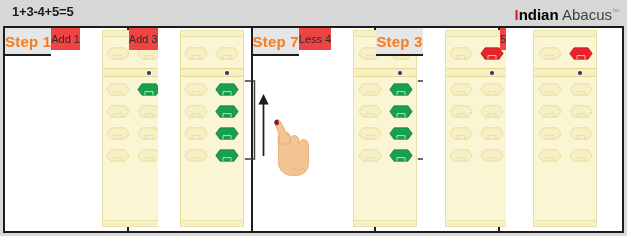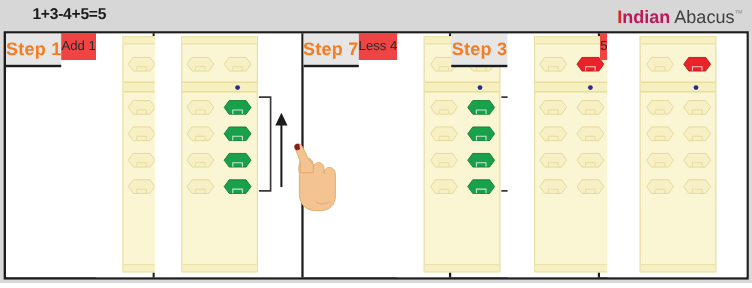--- a/index.html
+++ b/index.html
@@ -10,31 +10,31 @@
     overflow:hidden;
   }
   #app{position:relative;width:627px;height:236px;background:#d9d9d9;}
 
   
   .topbar{
     position:absolute;left:0;top:0;width:627px;height:26px;
     background:#d7d7d7;
   }
   .topbar-title{
-    position:absolute;left:27px;top:4px;
+    position:absolute;left:12px;top:4px;
     font-size:13px;font-weight:bold;color:#1b1b1b;
     letter-spacing:-0.2px;
   }
   .logo{
     position:absolute;right:8px;top:4px;
     font-size:15px;font-weight:bold;white-space:nowrap;
     line-height:16px;
   }
   .logo .l-i{color:#d7262b;}
-  .logo .l-ndian{color:#be185d;}
+  .logo .l-ndian{color:#000000;}
   .logo .l-abacus{color:#404040;font-weight:normal;}
   .logo .l-tm{color:#8d8d8d;font-size:7px;vertical-align:super;font-weight:normal;}
 
   
   .table{
     position:absolute;left:3px;top:26px;
     width:621px;height:207px;
     border:2px solid #1c1c1c;
     background:#ffffff;
     box-sizing:border-box;
@@ -261,20 +261,21 @@
                 <path d="M13 14 C10 17 9.5 22 10.5 27 L10.5 44 C10.5 52 16 57.5 24 57.5 L28 57.5 C35.5 57.5 40.5 52.5 40.5 45 L40.5 28 C40.5 24 38.5 21.5 35.5 21.5 C33 21.5 31 23.5 31 26.5 L31 23 C31 19.5 29 17.5 26.5 17.5 C24 17.5 22 19.5 22 23 L22 19.5 C22 16 20 14 17.5 14 C16 14 14.3 14.5 13 14 Z" fill="#f3c392" stroke="#e4a86a" stroke-width="0.8"></path>
                 <path d="M17.5 14 C16 10 14 6 12.5 3.5 C11.5 1.8 9.3 1.3 8 2.4 C6.7 3.5 6.6 5.3 7.4 6.9 C9 10.2 10.6 14.6 11.3 18.5 L11.3 26 L22 26 L22 19 Z" fill="#f3c392" stroke="#e4a86a" stroke-width="0.8"></path>
                 <path d="M10.4 2.2 C9 1.3 7.2 1.7 6.5 3.1 C5.8 4.5 6.4 6.1 7.8 6.9 C9 7.5 10.3 7.1 11 6 Z" fill="#8c1d21"></path>
                 <path d="M24 50 C27 52.5 32 52.5 36 50" fill="none" stroke="#e0a066" stroke-width="0.8" opacity="0.7"></path>
               </g>
             </svg>
           </div>
         </div>
       </div>
       <div class="col">
+        <div class="col-sub">Add 3</div>
         <div class="col-body">
           <div class="abacus pos-left">
             <div class="cap top"></div>
             <div class="cap bottom"></div>
             <div class="bead-row" style="top: 14px;">
               <div class="bead-cell">
                 <div class="bead">
                   <svg viewBox="0 0 24 13">
                     <path d="M5 0.8 L19 0.8 L23.2 6.5 L19 12.2 L5 12.2 L0.8 6.5 Z" fill="#f7f0c4" stroke="#e3d89c" stroke-width="0.8"></path>
                     <path d="M8 12.0 L8 8.6 L16 8.6 L16 12.0" fill="none" stroke="#e3d89c" stroke-width="0.7"></path>

